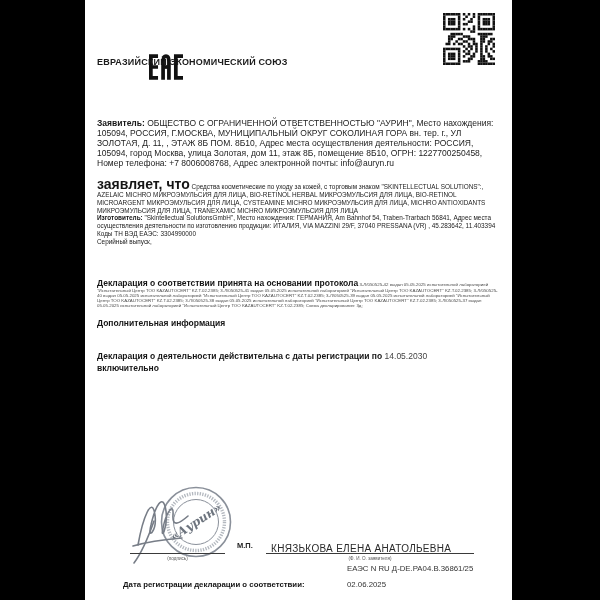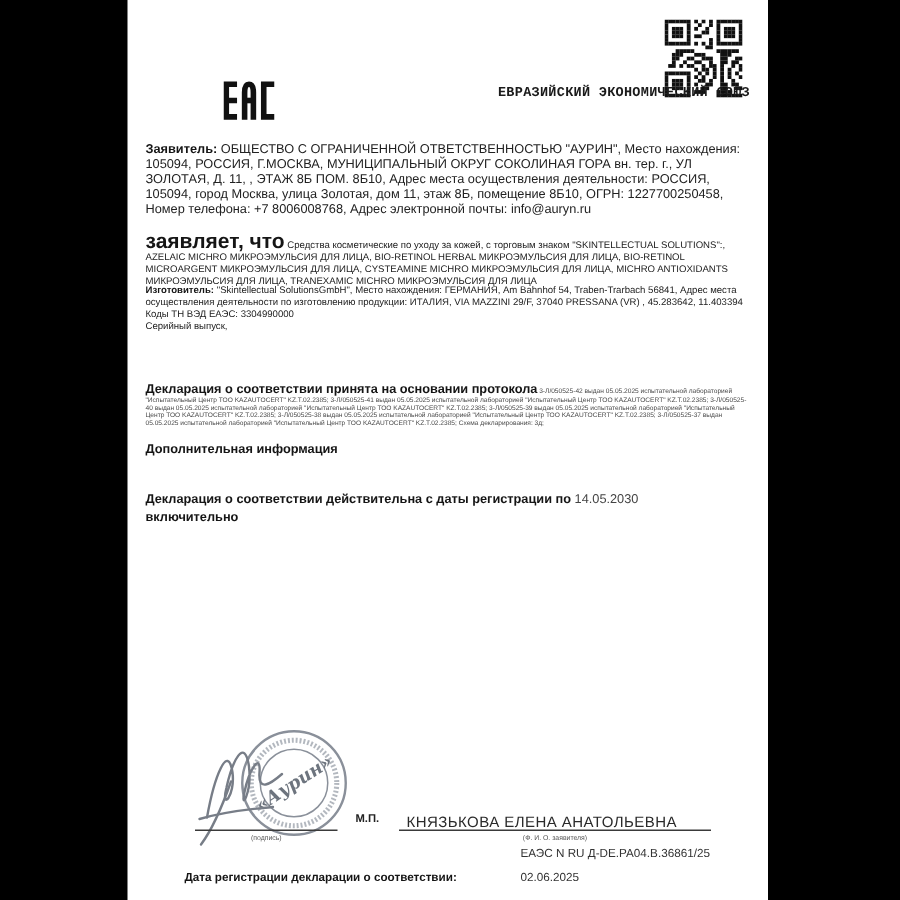--- a/index.html
+++ b/index.html
@@ -1,20 +1,20 @@
 <!DOCTYPE html>
 <html><head>
 <meta charset="utf-8">
 <style>
   html,body{margin:0;padding:0;background:#000;}
   .canvas{position:relative;width:600px;height:600px;background:#000;overflow:hidden;
           font-family:"Liberation Sans","DejaVu Sans",sans-serif;color:#1e1e1e;}
   .page{position:absolute;left:85px;top:0;width:427px;height:600px;background:#fff;}
-  .hdr{position:absolute;left:12px;width:403px;text-align:right;font-weight:bold;font-size:9px;letter-spacing:.2px;color:#1a1a1a;font-family:Liberation Mono, monospace;}
-  .blk{position:absolute;left:12px;width:403px;font-size:8.5px;line-height:10px;color:#222;}
+  .hdr{position:absolute;left:12px;width:403px;text-align:left;font-weight:bold;font-size:9px;letter-spacing:.2px;color:#1a1a1a;}
+  .blk{position:absolute;left:12px;width:403px;font-size:8.5px;line-height:10px;color:#222;margin-top:24px;}
   .small{font-size:6.4px;line-height:8px;}
   .tiny{font-size:4.4px;line-height:5.1px;color:#4a4a4a;}
   .b{font-weight:bold;color:#151515;}
   .eac-logo{position:absolute;left:64px;top:53px;width:34px;height:28px;}
   .qr{position:absolute;left:358px;top:13px;width:52px;height:52px;}
   .sigline{position:absolute;border-top:1px solid #3a3a3a;height:0;}
   .cap{position:absolute;font-size:4.6px;color:#555;text-align:center;}
   .regrow-label{position:absolute;left:38px;font-size:7.8px;font-weight:bold;color:#151515;white-space:nowrap;}
   .regrow-value{position:absolute;left:262px;font-size:7.8px;color:#333;white-space:nowrap;}
   .mp{position:absolute;left:152px;top:541px;font-size:7.5px;font-weight:bold;color:#222;}
@@ -282,21 +282,21 @@
 
 
     <div class="blk tiny" style="top:254px">
       <span class="b" style="font-size:8.5px;line-height:10px;color:#151515">Декларация о соответствии принята на основании протокола</span>
       <span>3-Л/050525-42 выдан 05.05.2025 испытательной лабораторией "Испытательный Центр ТОО KAZAUTOCERT" KZ.Т.02.2385; 3-Л/050525-41 выдан 05.05.2025 испытательной лабораторией "Испытательный Центр ТОО KAZAUTOCERT" KZ.Т.02.2385; 3-Л/050525-40 выдан 05.05.2025 испытательной лабораторией "Испытательный Центр ТОО KAZAUTOCERT" KZ.Т.02.2385; 3-Л/050525-39 выдан 05.05.2025 испытательной лабораторией "Испытательный Центр ТОО KAZAUTOCERT" KZ.Т.02.2385; 3-Л/050525-38 выдан 05.05.2025 испытательной лабораторией "Испытательный Центр ТОО KAZAUTOCERT" KZ.Т.02.2385; 3-Л/050525-37 выдан 05.05.2025 испытательной лабораторией "Испытательный Центр ТОО KAZAUTOCERT" KZ.Т.02.2385; Схема декларирования: 3д;</span>
     </div>
 
     <div class="blk b" style="top:294px">Дополнительная информация</div>
 
     <div class="blk" style="top:327px;width:345px;line-height:11.5px">
-      <span class="b">Декларация о соответствии действительна с даты регистрации по</span>
+      <span class="b">Декларация о деятельности действительна с даты регистрации по</span>
       <span style="color:#444">14.05.2030</span>
       <span class="b">включительно</span>
     </div>
 
     <svg class="stamp" viewBox="0 0 72 72">
       <circle cx="36" cy="36" r="34.5" fill="none" stroke="#8a909a" stroke-width="1.6"></circle>
       <circle cx="36" cy="36" r="28.5" fill="none" stroke="#9aa0aa" stroke-width="3.4" stroke-dasharray="1.3 1.3" opacity="0.75"></circle>
       <circle cx="36" cy="36" r="22.5" fill="none" stroke="#8a909a" stroke-width="1"></circle>
       <text x="36" y="40" text-anchor="middle" transform="rotate(-33 36 36)" font-family="'DejaVu Serif',serif" font-style="italic" font-weight="bold" font-size="12" fill="#6d747e">«Аурин»</text>
     </svg>

